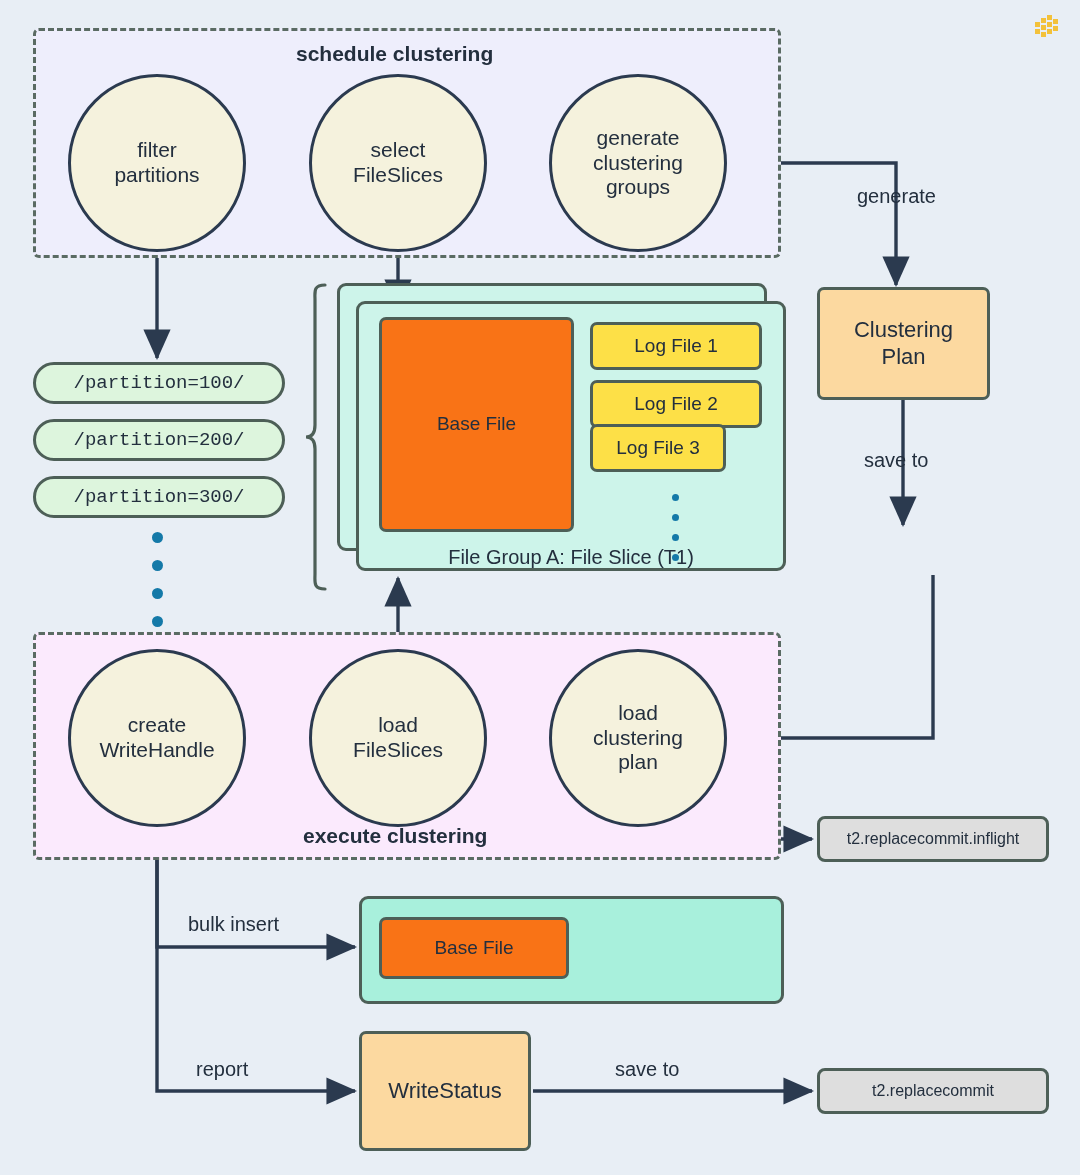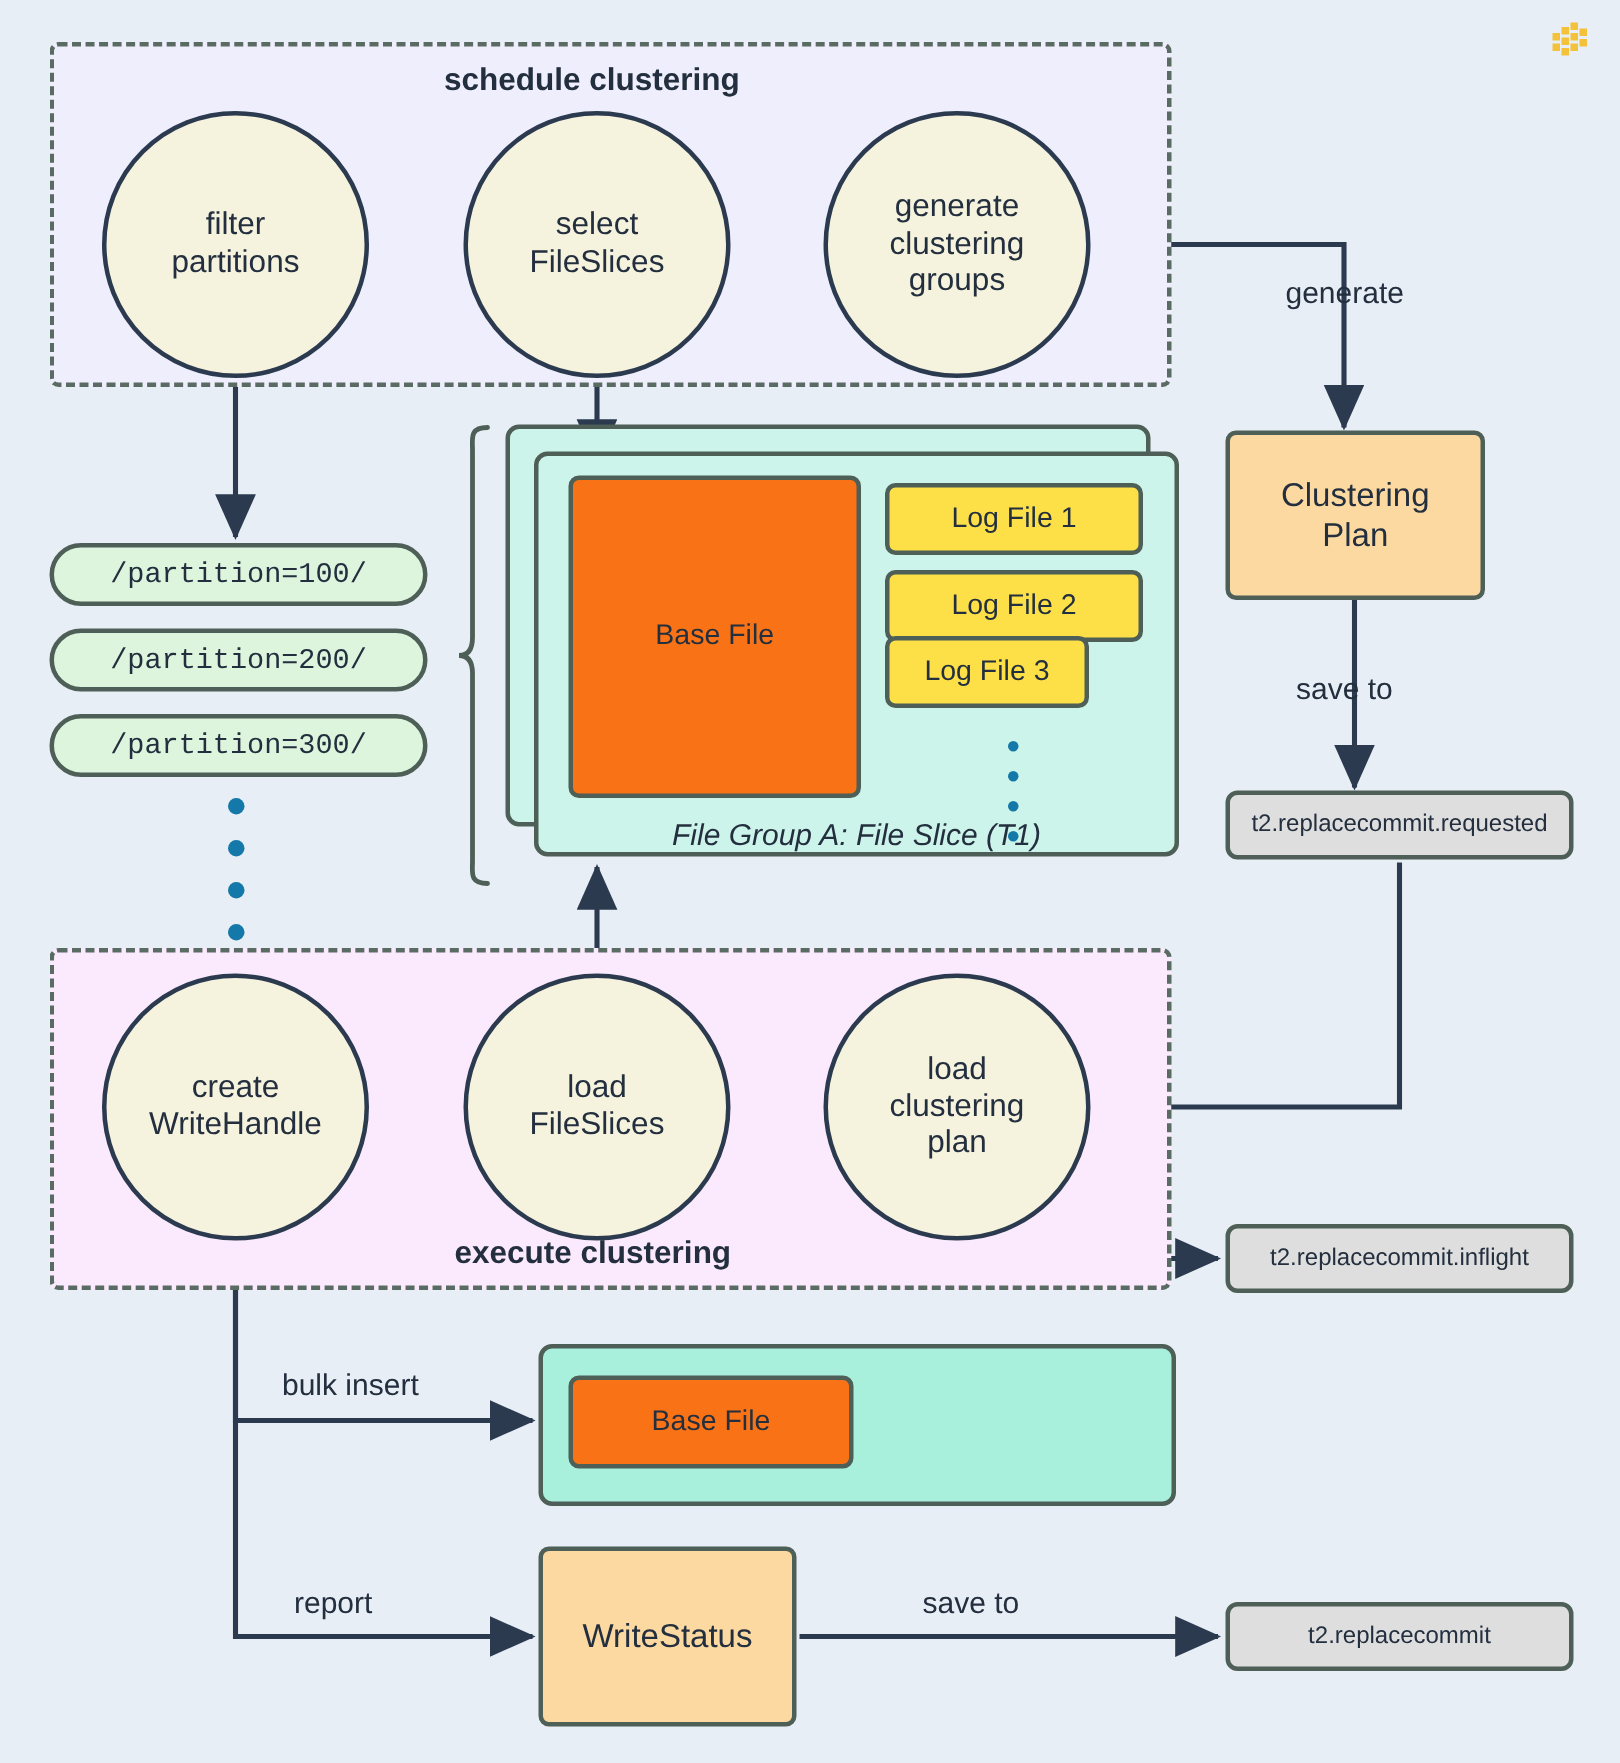--- a/index.html
+++ b/index.html
@@ -34,21 +34,21 @@
   .box.orange{background:#fcd9a0;border:3px solid #4d5f57;border-radius:7px;font-size:22px;}
   .box.grey{background:#dedede;border:3px solid #4d5f57;border-radius:8px;font-size:16px;}
   .box.pill{background:#ddf5dd;border:3px solid #4d5f57;border-radius:22px;
             font-family:"Liberation Mono", monospace;font-size:19px;letter-spacing:0px;}
   .box.basefile{background:#f97316;border:3px solid #4d5f57;border-radius:7px;font-size:19px;}
   .box.logfile{background:#fde047;border:3px solid #4d5f57;border-radius:7px;font-size:19px;}
 
   
   .card{position:absolute;background:#cdf4ea;border:3px solid #4d5f57;border-radius:9px;box-sizing:border-box;}
   .card.b{background:#a8f0dc;}
-  .card-caption{position:absolute;font-size:20px;color:#232f3e;text-align:center;white-space:nowrap;font-style:italic;}
+  .card-caption{position:absolute;font-size:20px;color:#232f3e;text-align:center;white-space:nowrap;}
 
   
   .elabel{position:absolute;font-size:20px;color:#232f3e;white-space:nowrap;background:transparent;}
 
   
   .dots{position:absolute;display:flex;flex-direction:column;align-items:center;}
   .dots i{display:block;background:#1479a8;border-radius:50%;}
   .dots.big i{width:11px;height:11px;margin-bottom:17px;}
   .dots.small i{width:7px;height:7px;margin-bottom:13px;}
 
@@ -167,21 +167,20 @@
 
   <div class="box orange" style="left:817px;top:287px;width:173px;height:113px;">
     <div>
       <div>Clustering</div>
       <div>Plan</div>
     </div>
   </div>
 
   <div class="elabel" style="left:864px;top:449px;">save to</div>
 
-  <div class="box grey" style="left:817px;top:527px;width:232px;height:46px;">t2.replacecommit.requested</div>
 
   <div class="box grey" style="left:817px;top:816px;width:232px;height:46px;">t2.replacecommit.inflight</div>
 
   <div class="box grey" style="left:817px;top:1068px;width:232px;height:46px;">t2.replacecommit</div>
 
   <div class="circle" style="left:68px;top:649px;width:178px;height:178px;">
     <div>
       <div>create</div>
       <div>WriteHandle</div>
     </div>

